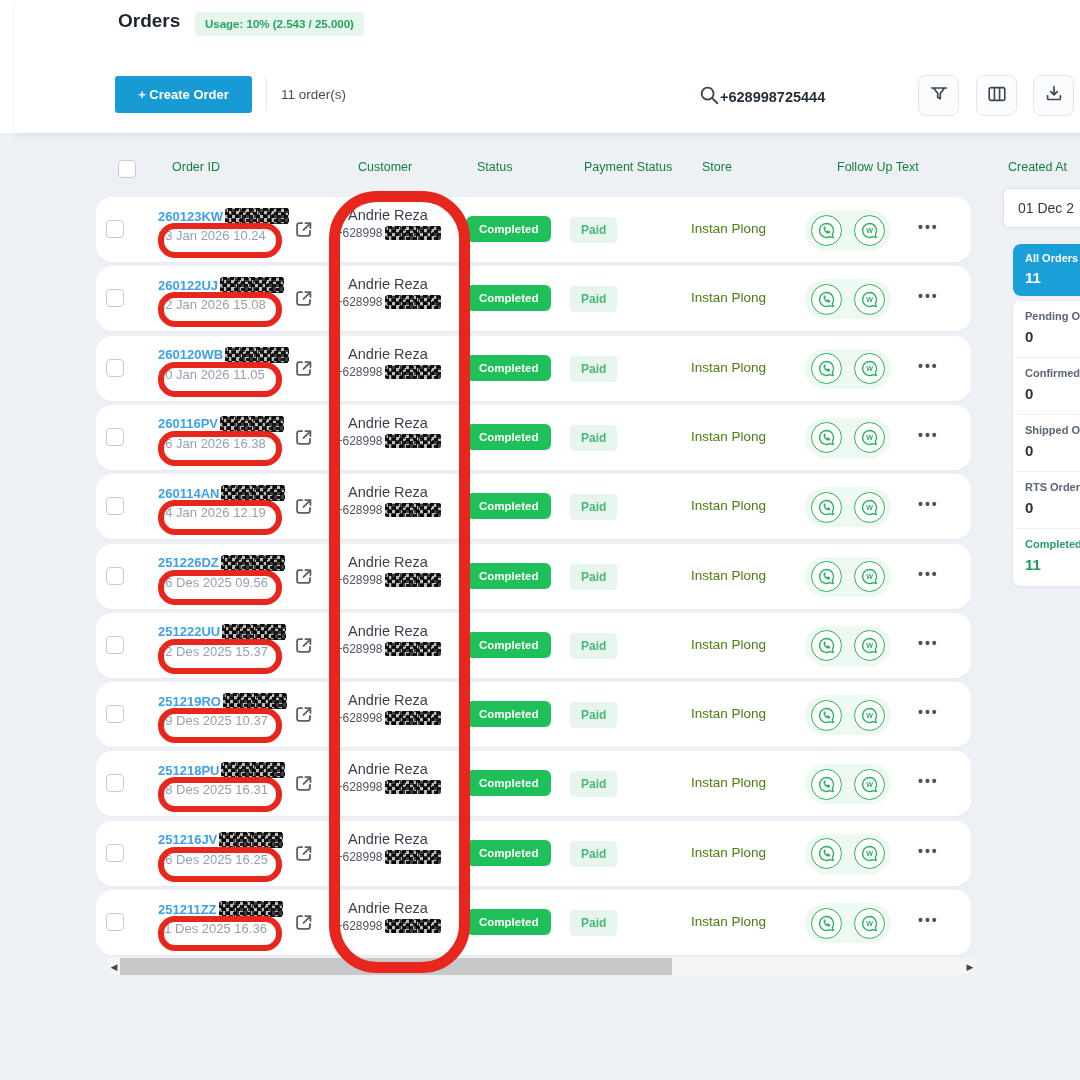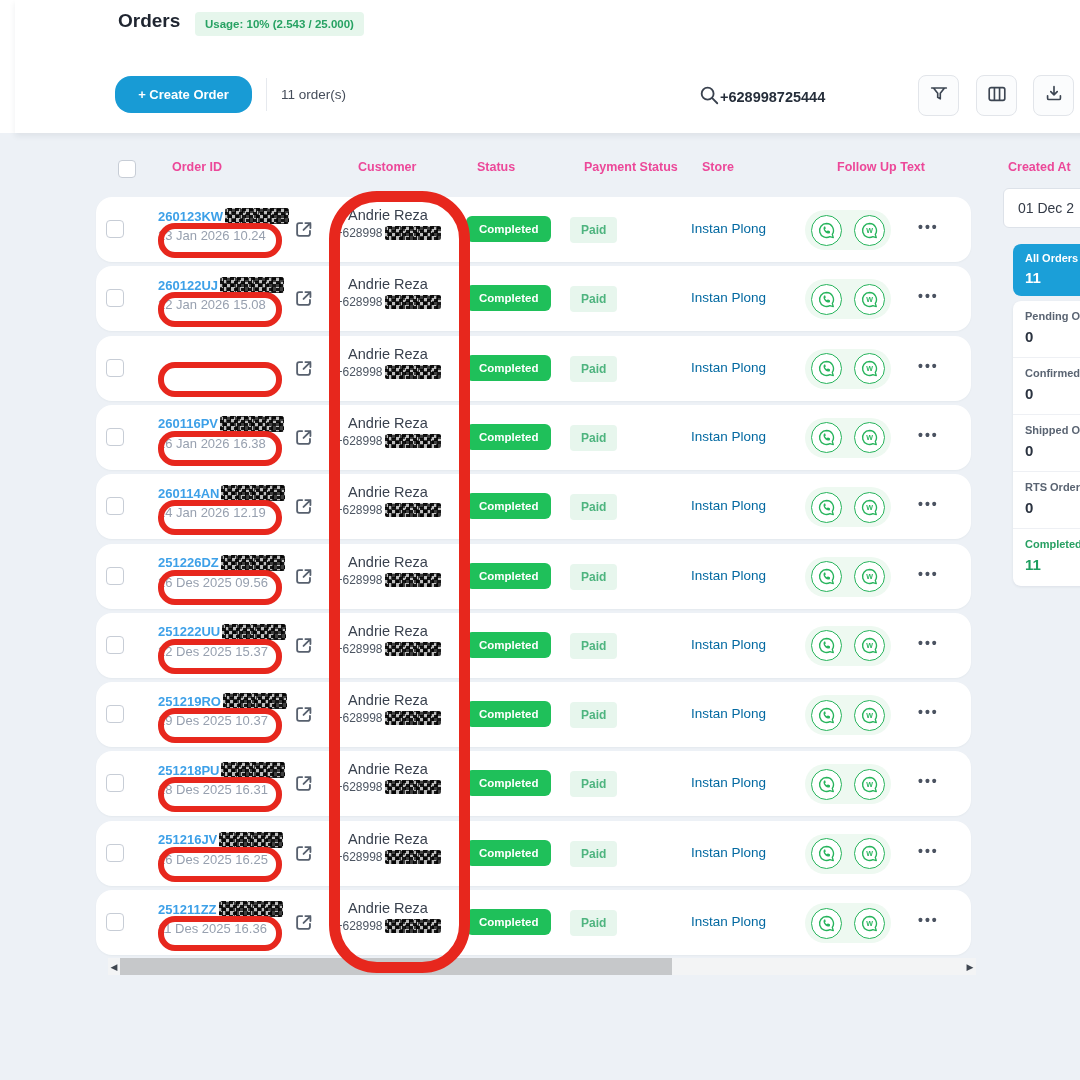--- a/index.html
+++ b/index.html
@@ -6,35 +6,35 @@
   #app{position:relative;width:1080px;height:1080px;overflow:hidden;
        font-family:"Liberation Sans",sans-serif;background:#fff;}
 
   
   .tophead{position:absolute;left:0;top:0;width:1080px;height:133px;background:#fff;
            box-shadow:0 3px 6px rgba(40,50,70,.08);z-index:5;margin-left:15px;}
   .page-title{position:absolute;left:103px;top:10px;font-size:19px;font-weight:700;color:#1f2530;}
   .usage-badge{position:absolute;left:180px;top:12px;background:#e6f6ec;color:#27a263;
                font-size:11.5px;font-weight:700;padding:6px 10px;border-radius:4px;}
   .create-btn{position:absolute;left:100px;top:76px;width:137px;height:37px;background:#189bd5;
-              border:none;border-radius:16px;color:#fff;font-size:13px;font-weight:700;
+              border:none;border-radius:3px;color:#fff;font-size:13px;font-weight:700;
               font-family:"Liberation Sans",sans-serif;cursor:pointer;}
   .tb-divider{position:absolute;left:251px;top:78px;width:1px;height:33px;background:#e6e9ee;}
   .order-count{position:absolute;left:266px;top:87px;font-size:13.5px;color:#454d5a;}
   .search-wrap{position:absolute;left:683px;top:84px;display:flex;align-items:center;gap:0;}
   .search-value{font-size:14.5px;font-weight:700;color:#262e3a;}
   .icon-btn{position:absolute;top:75px;width:39px;height:39px;border:1px solid #e2e5ea;border-radius:8px;
             background:#fbfcfd;display:flex;align-items:center;justify-content:center;cursor:pointer;}
   .icon-btn svg{stroke:#3c4552;}
 
   
   .content{position:absolute;left:0;top:133px;width:1080px;height:947px;background:#edf1f6;}
 
   
-  .th{position:absolute;top:160px;font-size:12.5px;font-weight:700;color:#ec4899;z-index:2;}
+  .th{position:absolute;top:160px;font-size:12.5px;font-weight:400;color:#15803d;z-index:2;}
   .cbx{width:18px;height:18px;border:1.5px solid #c7cdd6;border-radius:4px;background:#fff;box-sizing:border-box;}
   .th-cb{position:absolute;left:118px;top:160px;z-index:2;}
 
   
   .row{position:absolute;left:96px;width:875px;height:65px;background:#fff;border-radius:16px;
        box-shadow:0 1px 2px rgba(30,40,60,.04);}
   .row .cb{position:absolute;left:10px;top:23px;}
   .order{position:absolute;left:62px;top:11px;width:180px;}
   .oid{font-size:13px;font-weight:700;color:#3da0e8;white-space:nowrap;display:flex;align-items:center;}
   .olink{color:#3da0e8;text-decoration:none;cursor:pointer;}
@@ -47,21 +47,21 @@
   .redact-id{width:64px;height:16px;}
   .redact-ph{width:56px;height:14px;}
   .ext{position:absolute;left:197px;top:21px;cursor:pointer;}
   .cust{position:absolute;left:222px;top:10px;width:140px;text-align:center;}
   .cname{font-size:14.5px;color:#39414e;}
   .cphone{font-size:12px;color:#4c5562;margin-top:3px;display:flex;justify-content:center;align-items:center;}
   .badge-status{position:absolute;left:370px;top:19px;background:#1fc05a;color:#fff;font-size:11.5px;
                 font-weight:700;padding:7px 13px;border-radius:6px;}
   .badge-pay{position:absolute;left:474px;top:20px;background:#e7f6ed;color:#4eb47f;font-size:12px;
              font-weight:600;padding:6px 11px;border-radius:4px;}
-  .store{position:absolute;left:595px;top:24px;font-size:13.5px;color:#0369a1;}
+  .store{position:absolute;left:595px;top:24px;font-size:13.5px;color:#4d7c0f;}
   .follow{position:absolute;left:709px;top:13px;width:86px;height:40px;background:#eef9f1;border-radius:20px;
           display:flex;align-items:center;justify-content:space-around;}
   .wa{width:31px;height:31px;border-radius:50%;background:#fff;border:1.6px solid #27b45c;box-sizing:border-box;
       display:flex;align-items:center;justify-content:center;cursor:pointer;color:#27b45c;
       font-size:12px;font-weight:700;}
   .more{position:absolute;left:822px;top:22px;font-size:14px;font-weight:700;color:#4a5260;
         letter-spacing:2px;cursor:pointer;}
 
   
   .created-input{position:absolute;left:1003px;top:188px;width:120px;height:40px;background:#fff;
@@ -226,20 +226,27 @@
           <path d="M12 3.2a8.8 8.8 0 1 0 4.3 16.5L20.6 21l-1.3-4.1A8.8 8.8 0 0 0 12 3.2Z" stroke="#27b45c" stroke-width="1.7" stroke-linejoin="round"></path>
           <text x="12" y="15.6" text-anchor="middle" font-size="9" font-weight="bold" fill="#27b45c" font-family="Liberation Sans, sans-serif">W</text>
         </svg>
       </span>
     </span>
     <span class="more">•••</span>
   </div>
 
   <div class="row" style="top: 335.6px;">
     <span class="cb cbx"></span>
+    <div class="order">
+      <div class="oid">
+        <a class="olink">260120WB</a>
+        <span class="redact redact-id"></span>
+      </div>
+      <div class="odate">20 Jan 2026 11.05</div>
+    </div>
     <span class="ext">
       <svg width="22" height="22" viewBox="0 0 24 24" fill="none" stroke="#57606e" stroke-width="2" stroke-linecap="round" stroke-linejoin="round">
         <path d="M13.5 5.5H19v5.5M19 5.5l-7.5 7.5M10 5.5H6.8A2.3 2.3 0 0 0 4.5 7.8v9.4a2.3 2.3 0 0 0 2.3 2.3h9.4a2.3 2.3 0 0 0 2.3-2.3V14"></path>
       </svg>
     </span>
     <div class="cust">
       <div class="cname">Andrie Reza</div>
       <div class="cphone">
         <span>+628998</span>
         <span class="redact redact-ph"></span>

